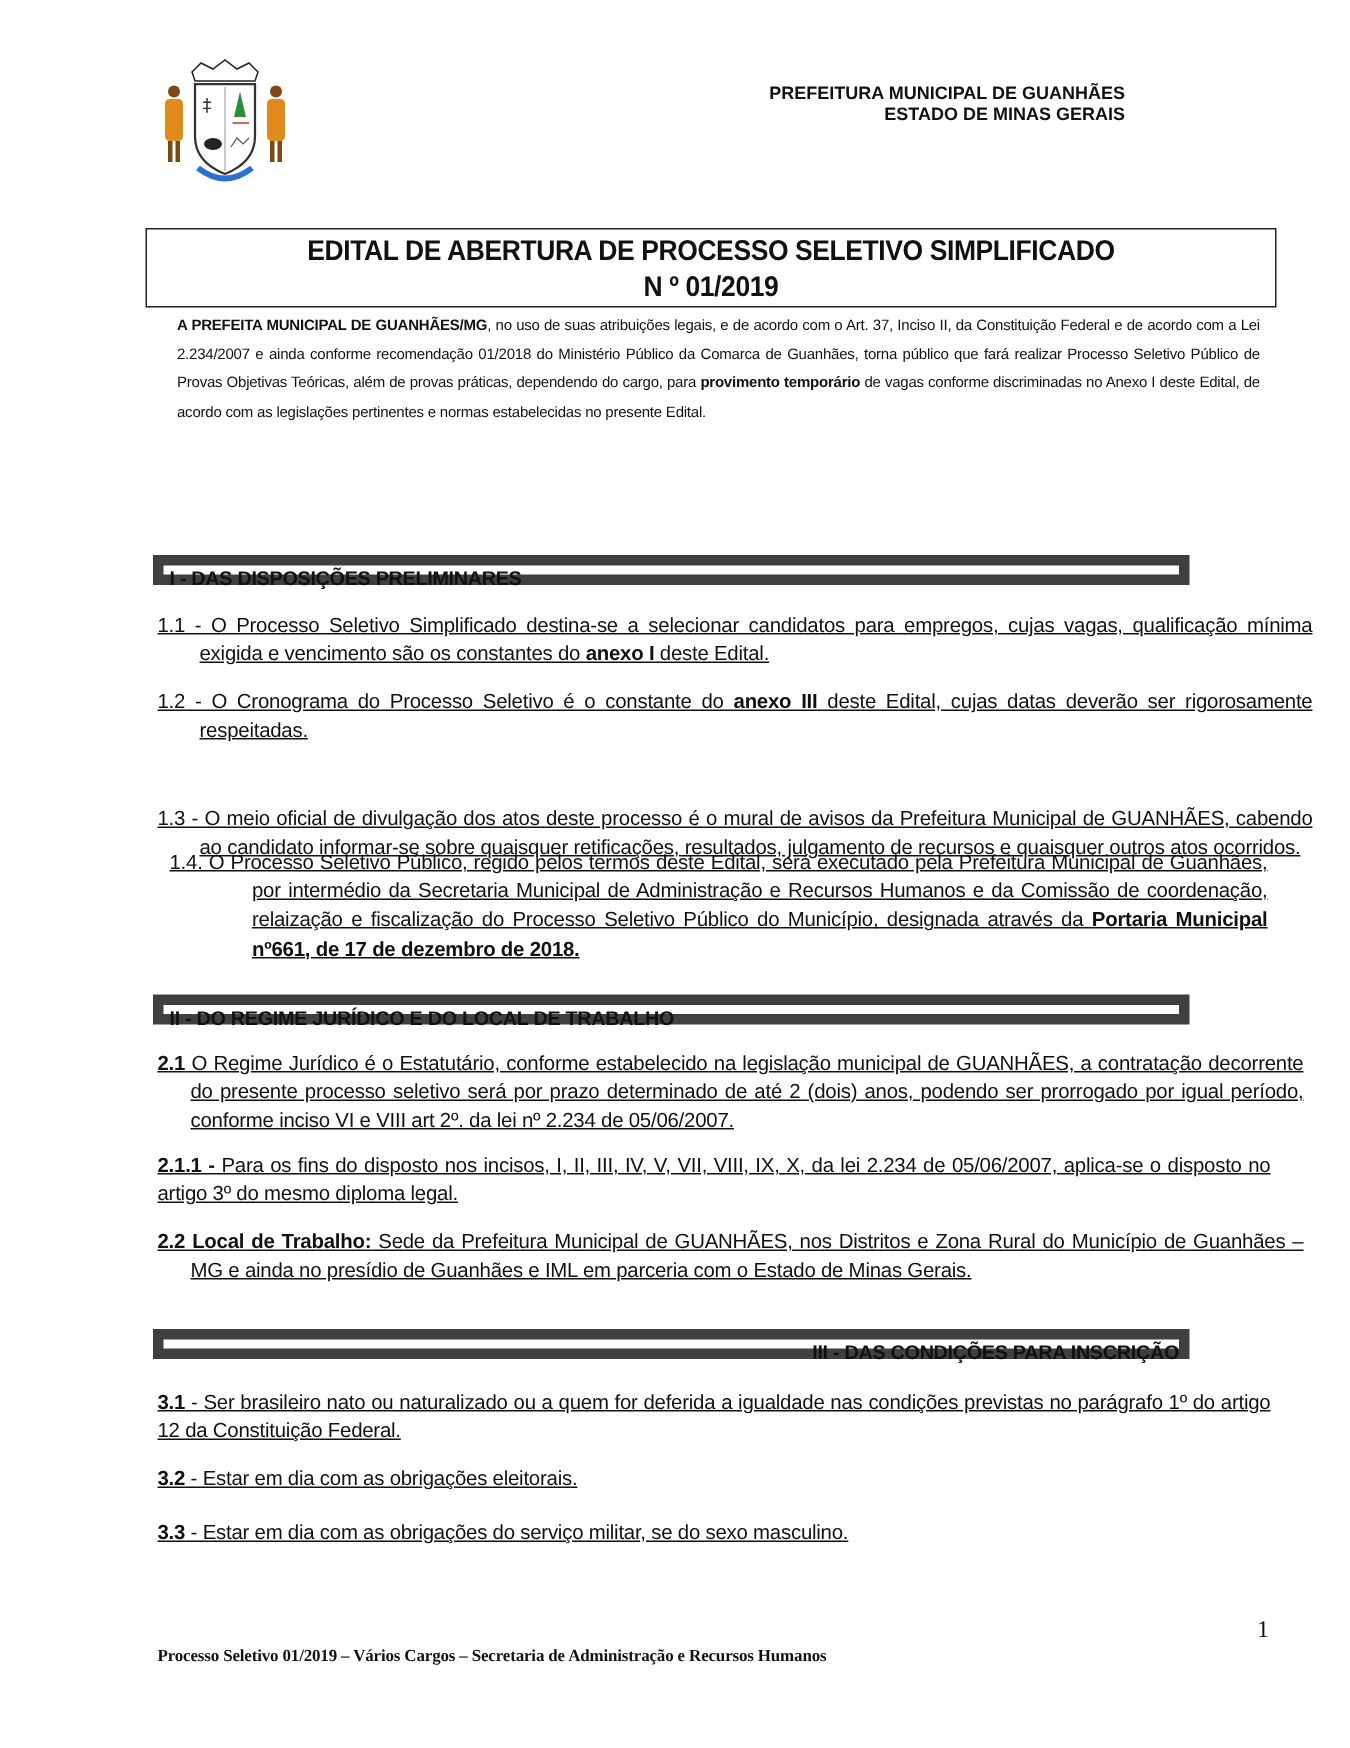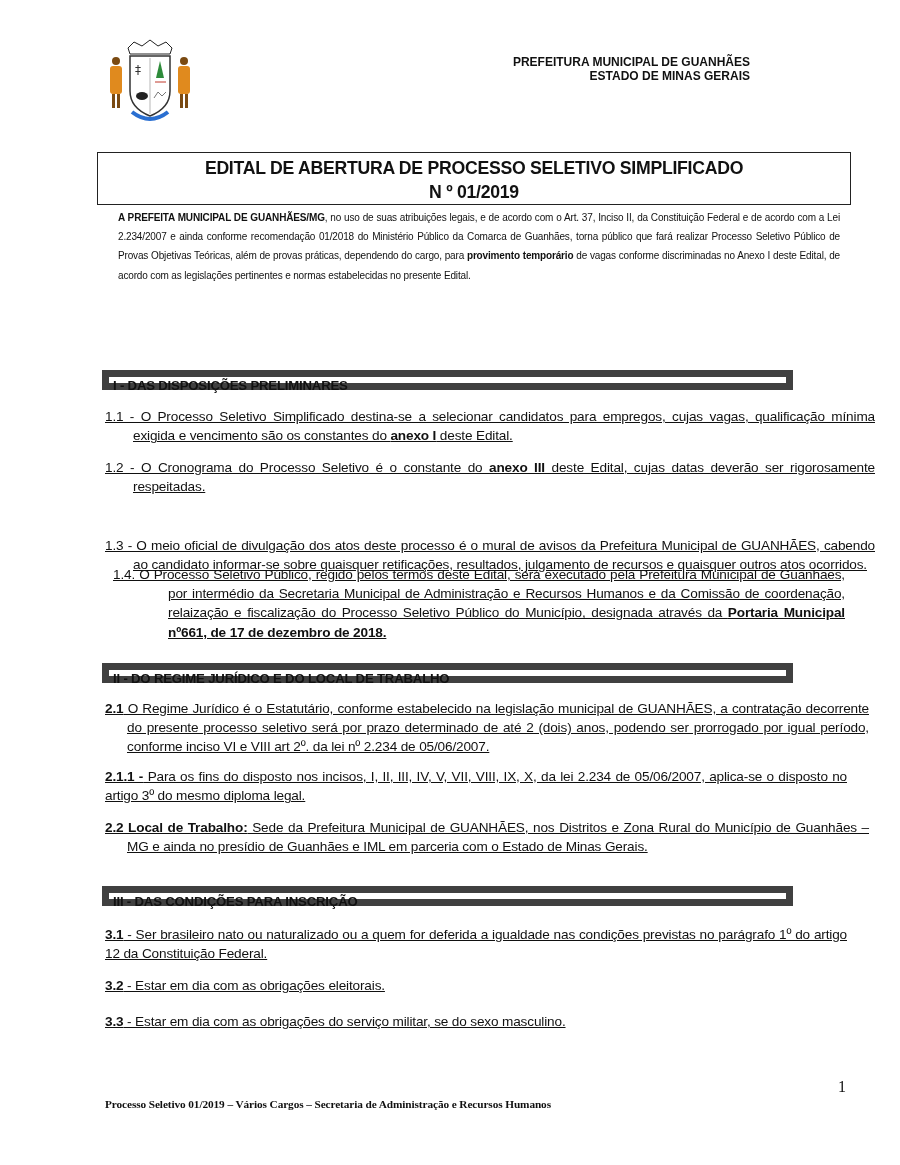--- a/index.html
+++ b/index.html
@@ -75,21 +75,21 @@
 <div class="item hang2" style="left:105px; top:565px; width:677px;"><span>1.4. O Processo Seletivo Público, regido pelos termos deste Edital, será executado pela Prefeitura Municipal de Guanhães, por intermédio da Secretaria Municipal de Administração e Recursos Humanos e  da Comissão de coordenação, relaização e fiscalização  do Processo Seletivo Público do Município, designada através da </span><b>Portaria Municipal nº661, de 17 de dezembro de 2018.</b></div>
 
 <div class="sec" style="top:663px;">II - DO REGIME JURÍDICO E DO LOCAL DE TRABALHO</div>
 
 <div class="item hang" style="left:105px; top:699px; width:742px; padding-left:22px; text-indent:-22px;"><b>2.1</b><span> O Regime Jurídico é o Estatutário, conforme estabelecido na legislação municipal de GUANHÃES, a contratação decorrente do presente processo seletivo será por prazo determinado de até 2 (dois) anos, podendo ser prorrogado por igual período, conforme inciso VI e VIII art 2º. da lei nº 2.234 de 05/06/2007.</span></div>
 
 <div class="item" style="left:105px; top:767px; width:742px;"><b>2.1.1 -</b><span> Para os fins do disposto nos incisos, I, II, III, IV, V, VII, VIII, IX, X, da lei 2.234 de 05/06/2007, aplica-se o disposto no artigo 3º do mesmo diploma legal.</span></div>
 
 <div class="item" style="left:105px; top:818px; width:742px; padding-left:22px; text-indent:-22px;"><b>2.2 Local de Trabalho:</b><span> Sede da Prefeitura Municipal de GUANHÃES, nos Distritos e Zona Rural do Município de Guanhães – MG e ainda no presídio de Guanhães e IML  em parceria com o Estado de Minas Gerais.</span></div>
 
-<div class="sec" style="top:886px;">III - DAS CONDIÇÕES PARA INSCRIÇÃO</div>
+<div class="sec" style="top:886px;text-align:right;">III - DAS CONDIÇÕES PARA INSCRIÇÃO</div>
 
 <div class="item" style="left:105px; top:925px; width:742px;"><b>3.1</b><span> - Ser brasileiro nato ou naturalizado ou a quem for deferida a igualdade nas condições previstas no parágrafo 1º do artigo 12 da Constituição Federal.</span></div>
 
 <div class="item" style="left:105px; top:976px; width:742px;"><b>3.2</b><span> - Estar em dia com as obrigações eleitorais.</span></div>
 
 <div class="item" style="left:105px; top:1012px; width:742px;"><b>3.3</b><span> - Estar em dia com as obrigações do serviço militar, se do sexo masculino.</span></div>
 
 <div class="pagenum">1</div>
 <div class="footer">Processo Seletivo 01/2019 – Vários Cargos – Secretaria de Administração e Recursos Humanos</div>
 

